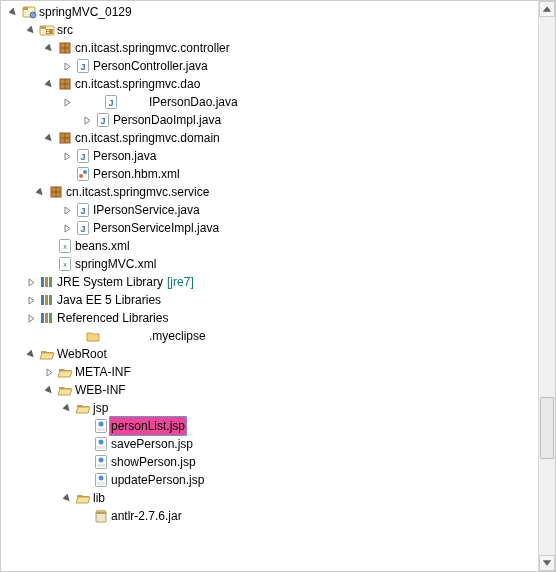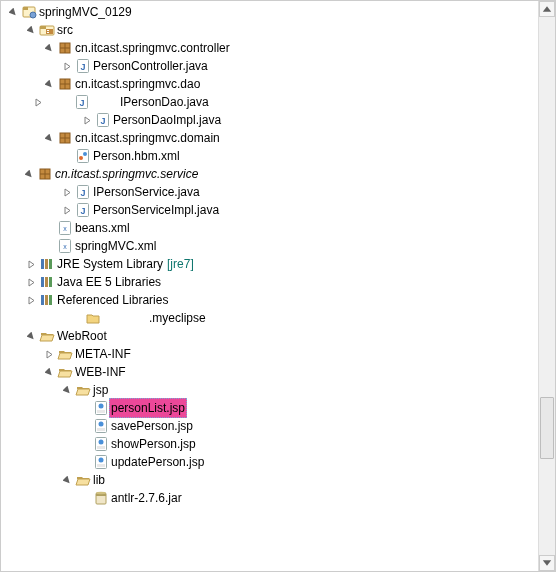--- a/index.html
+++ b/index.html
@@ -84,21 +84,21 @@
               <path d="M1 1 L8 5 L1 8 Z" fill="#606060" transform="rotate(45 4.5 4.5)"></path>
             </svg>
           </span>
           <span class="ic">
             <svg viewBox="0 0 16 16">
               <use href="#i-package"></use>
             </svg>
           </span>
           <span class="lbl">cn.itcast.springmvc.dao</span>
         </div>
-        <div class="row" style="padding-left: 29px; gap: 28px;">
+        <div class="row" style="padding-left: 58px; gap: 28px;">
           <span class="tw">
             <svg viewBox="0 0 9 9">
               <path d="M2 1 L7 4.5 L2 8 Z" fill="none" stroke="#808080"></path>
             </svg>
           </span>
           <span class="ic">
             <svg viewBox="0 0 16 16">
               <use href="#i-java"></use>
             </svg>
           </span>
@@ -124,29 +124,42 @@
             </svg>
           </span>
           <span class="ic">
             <svg viewBox="0 0 16 16">
               <use href="#i-package"></use>
             </svg>
           </span>
           <span class="lbl">cn.itcast.springmvc.domain</span>
         </div>
         <div class="row" style="padding-left: 58px;">
+          <span class="tw">
+            <svg viewBox="0 0 9 9">
+              <path d="M2 1 L7 4.5 L2 8 Z" fill="none" stroke="#808080"></path>
+            </svg>
+          </span>
+          <span class="ic">
+            <svg viewBox="0 0 16 16">
+              <use href="#i-java"></use>
+            </svg>
+          </span>
+          <span class="lbl">Person.java</span>
+        </div>
+        <div class="row" style="padding-left: 58px;">
           <span class="tw empty"></span>
           <span class="ic">
             <svg viewBox="0 0 16 16">
               <use href="#i-hbm"></use>
             </svg>
           </span>
           <span class="lbl">Person.hbm.xml</span>
         </div>
-        <div class="row" style="padding-left: 20px; font-style: italic;">
+        <div class="row" style="padding-left: 31px;">
           <span class="tw">
             <svg viewBox="0 0 9 9">
               <path d="M1 1 L8 5 L1 8 Z" fill="#606060" transform="rotate(45 4.5 4.5)"></path>
             </svg>
           </span>
           <span class="ic">
             <svg viewBox="0 0 16 16">
               <use href="#i-package"></use>
             </svg>
           </span>

